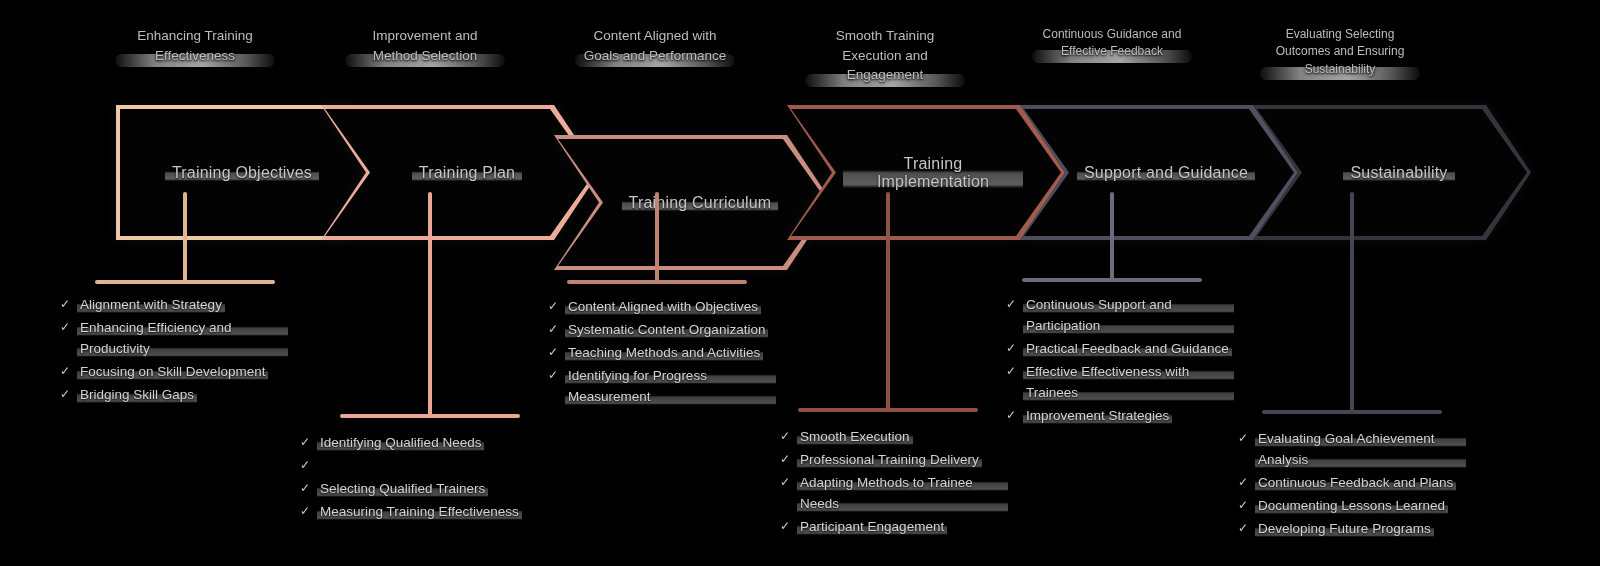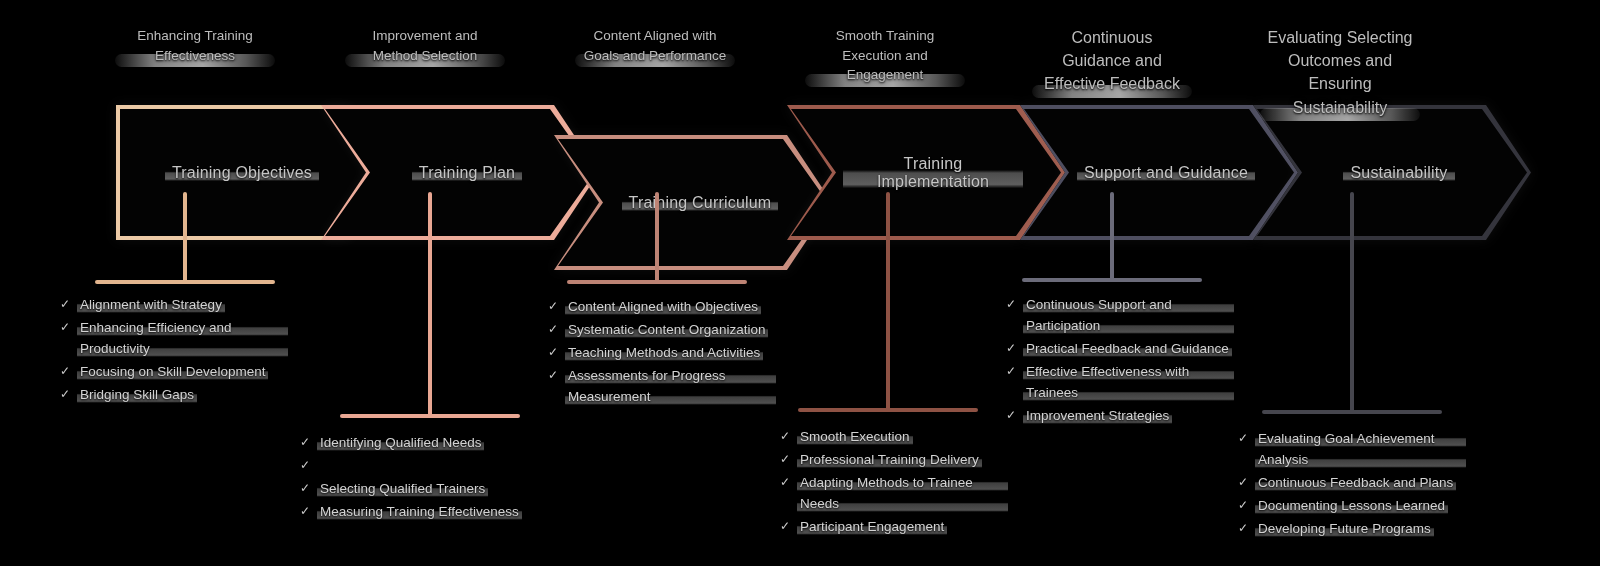--- a/index.html
+++ b/index.html
@@ -23,21 +23,21 @@
           justify-content:center; text-align:center; z-index:3; }
   .chev.first .label-wrap { left:16px; }
   .chev-label { font-size:16px; letter-spacing:.2px; color:#c6c6c6; text-shadow:0 1px 2px #000;
           padding:1px 7px; border-radius:3px;
           background: linear-gradient(180deg, transparent 42%, rgba(150,150,150,.5) 50%, rgba(170,170,170,.55) 80%, transparent 90%); }
 
   
   .header { position:absolute; top:26px; width:150px; text-align:center; z-index:4; }
   .header-text { position:relative; z-index:2; font-size:13.5px; line-height:1.45; color:#bdbdbd;
           text-shadow:0 1px 2px #000, 0 0 5px rgba(0,0,0,.9); }
-  .header.small .header-text { font-size:16px; }
+  .header.small .header-text { font-size:12px; }
   .header-bar { position:absolute; left:50%; transform:translateX(-50%); bottom:-2px;
           width:160px; height:13px; border-radius:7px; z-index:1; filter:blur(.4px);
           background: linear-gradient(90deg, rgba(120,120,120,.1), rgba(175,175,175,.75) 25%,
                       rgba(195,195,195,.85) 55%, rgba(145,145,145,.6) 82%, rgba(110,110,110,.1)); }
 
   
   .vline { position:absolute; width:4px; background:var(--lc,#999); z-index:5; border-radius:2px; }
   .hbar  { position:absolute; height:4px; width:180px; background:var(--lc,#999); z-index:5; border-radius:2px; }
 
   
@@ -144,21 +144,21 @@
       <li>
           <span class="check">✓</span>
           <span class="btext">Systematic Content Organization</span>
         </li>
       <li>
           <span class="check">✓</span>
           <span class="btext">Teaching Methods and Activities</span>
         </li>
       <li>
           <span class="check">✓</span>
-          <span class="btext">Assessments for Progress Measurement</span>
+          <span class="btext">Identifying for Progress Measurement</span>
         </li>
     </ul>
   </div>
 
   <div class="step" style="--c: #9e5b4d; --lc: #8e5244;">
     <div class="header" style="left:810px;">
       <div class="header-bar"></div>
       <div class="header-text">Smooth Training Execution and Engagement</div>
     </div>
     <div class="chev" style="left:787px;">

